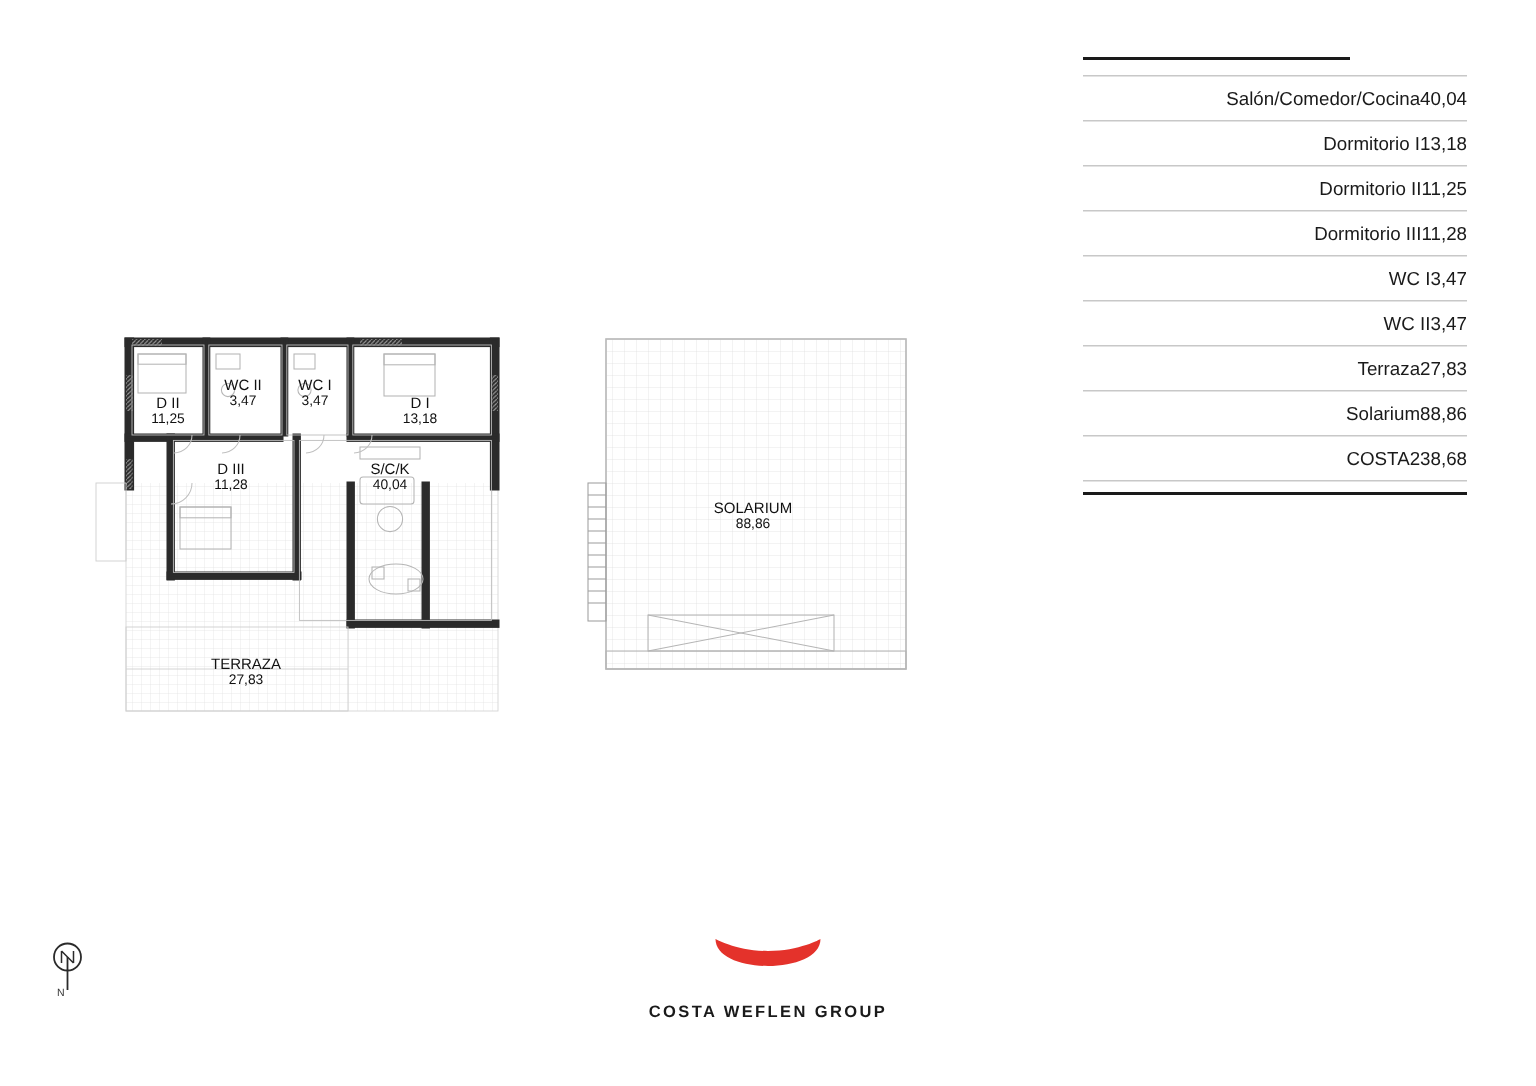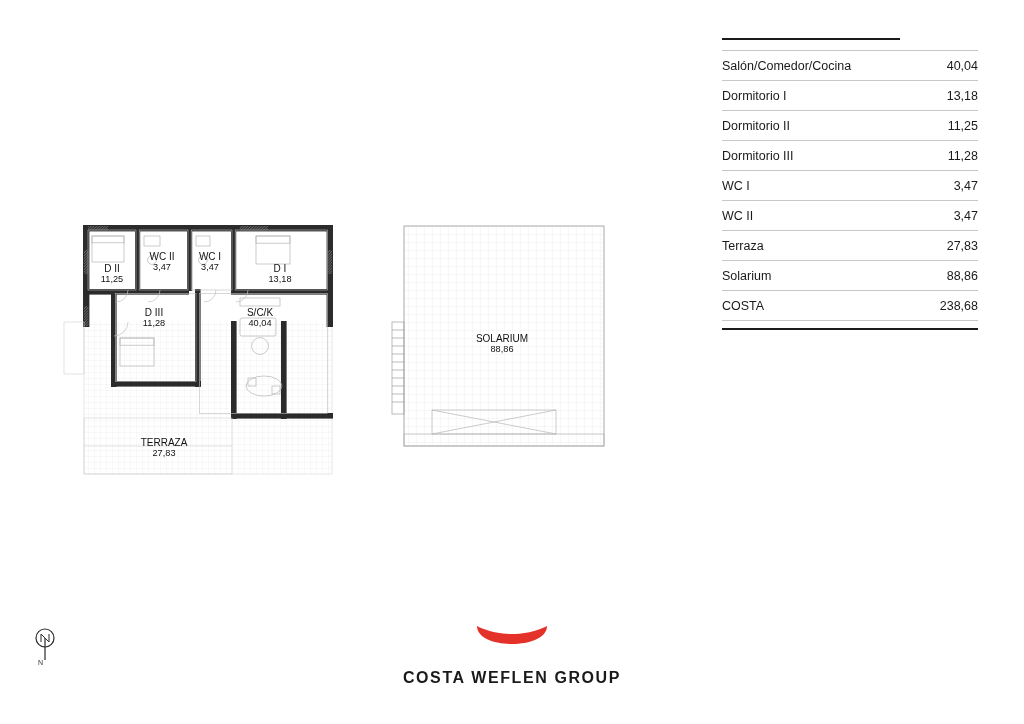--- a/index.html
+++ b/index.html
@@ -29,21 +29,21 @@
     margin-bottom: 10px;
   }
   .table-title {
     font-size: 12.5px;
     letter-spacing: .2px;
     color: #1a1a1a;
     padding-bottom: 9px;
   }
   .srow {
     display: flex;
-    justify-content: space-between;
+    justify-content: flex-end;
     align-items: baseline;
     border-top: 1px solid #c8c8c8;
     padding: 8px 0 7px 0;
     font-size: 12.5px;
   }
   .srow .lbl { color: #1a1a1a; }
   .srow .val { color: #1a1a1a; }
   .srow.total { }
   #surfaces-table .rule-bottom {
     border-top: 1px solid #c8c8c8;
@@ -78,21 +78,21 @@
   #logo-block {
     position: absolute;
     left: 0;
     right: 0;
     top: 620px;
     text-align: center;
   }
   #logo-mark { display: block; margin: 0 auto; }
   #logo-text {
     margin-top: 9px;
-    font-size: 16px;
+    font-size: 11px;
     letter-spacing: 1.6px;
     font-weight: bold;
     color: #1a1a1a;
   }
 
   
   #north-arrow {
     position: absolute;
     left: 28px;
     top: 626px;

